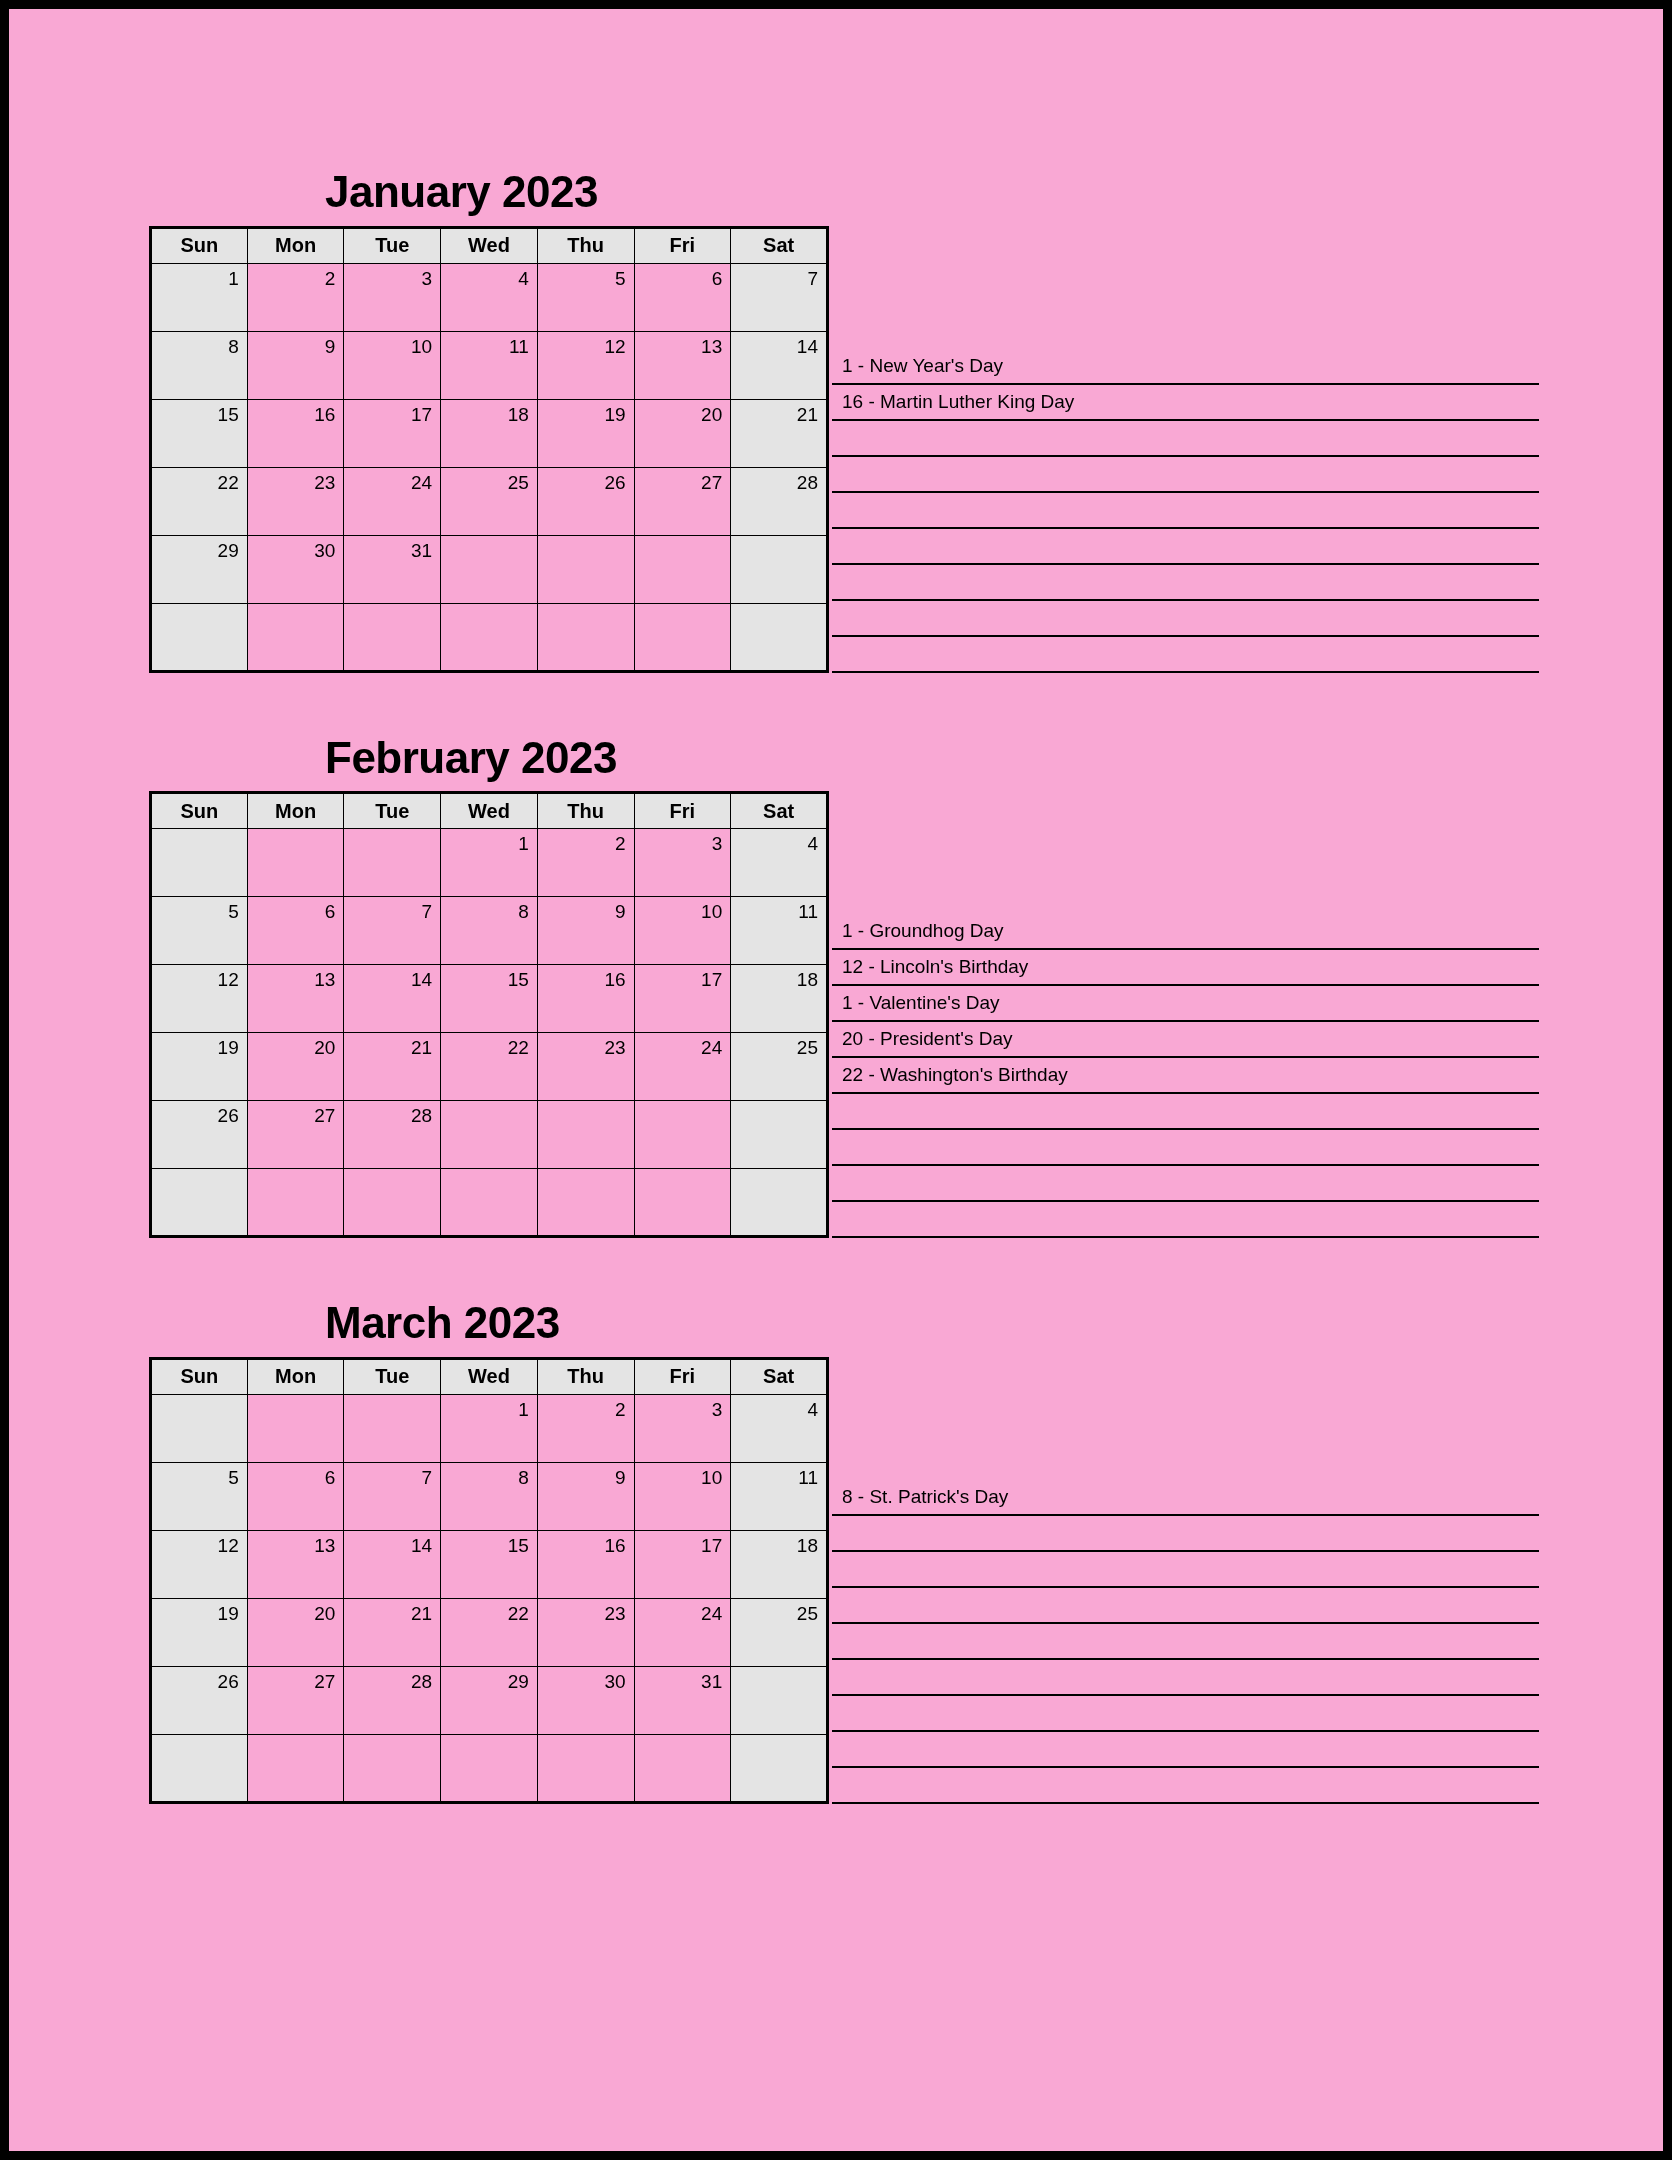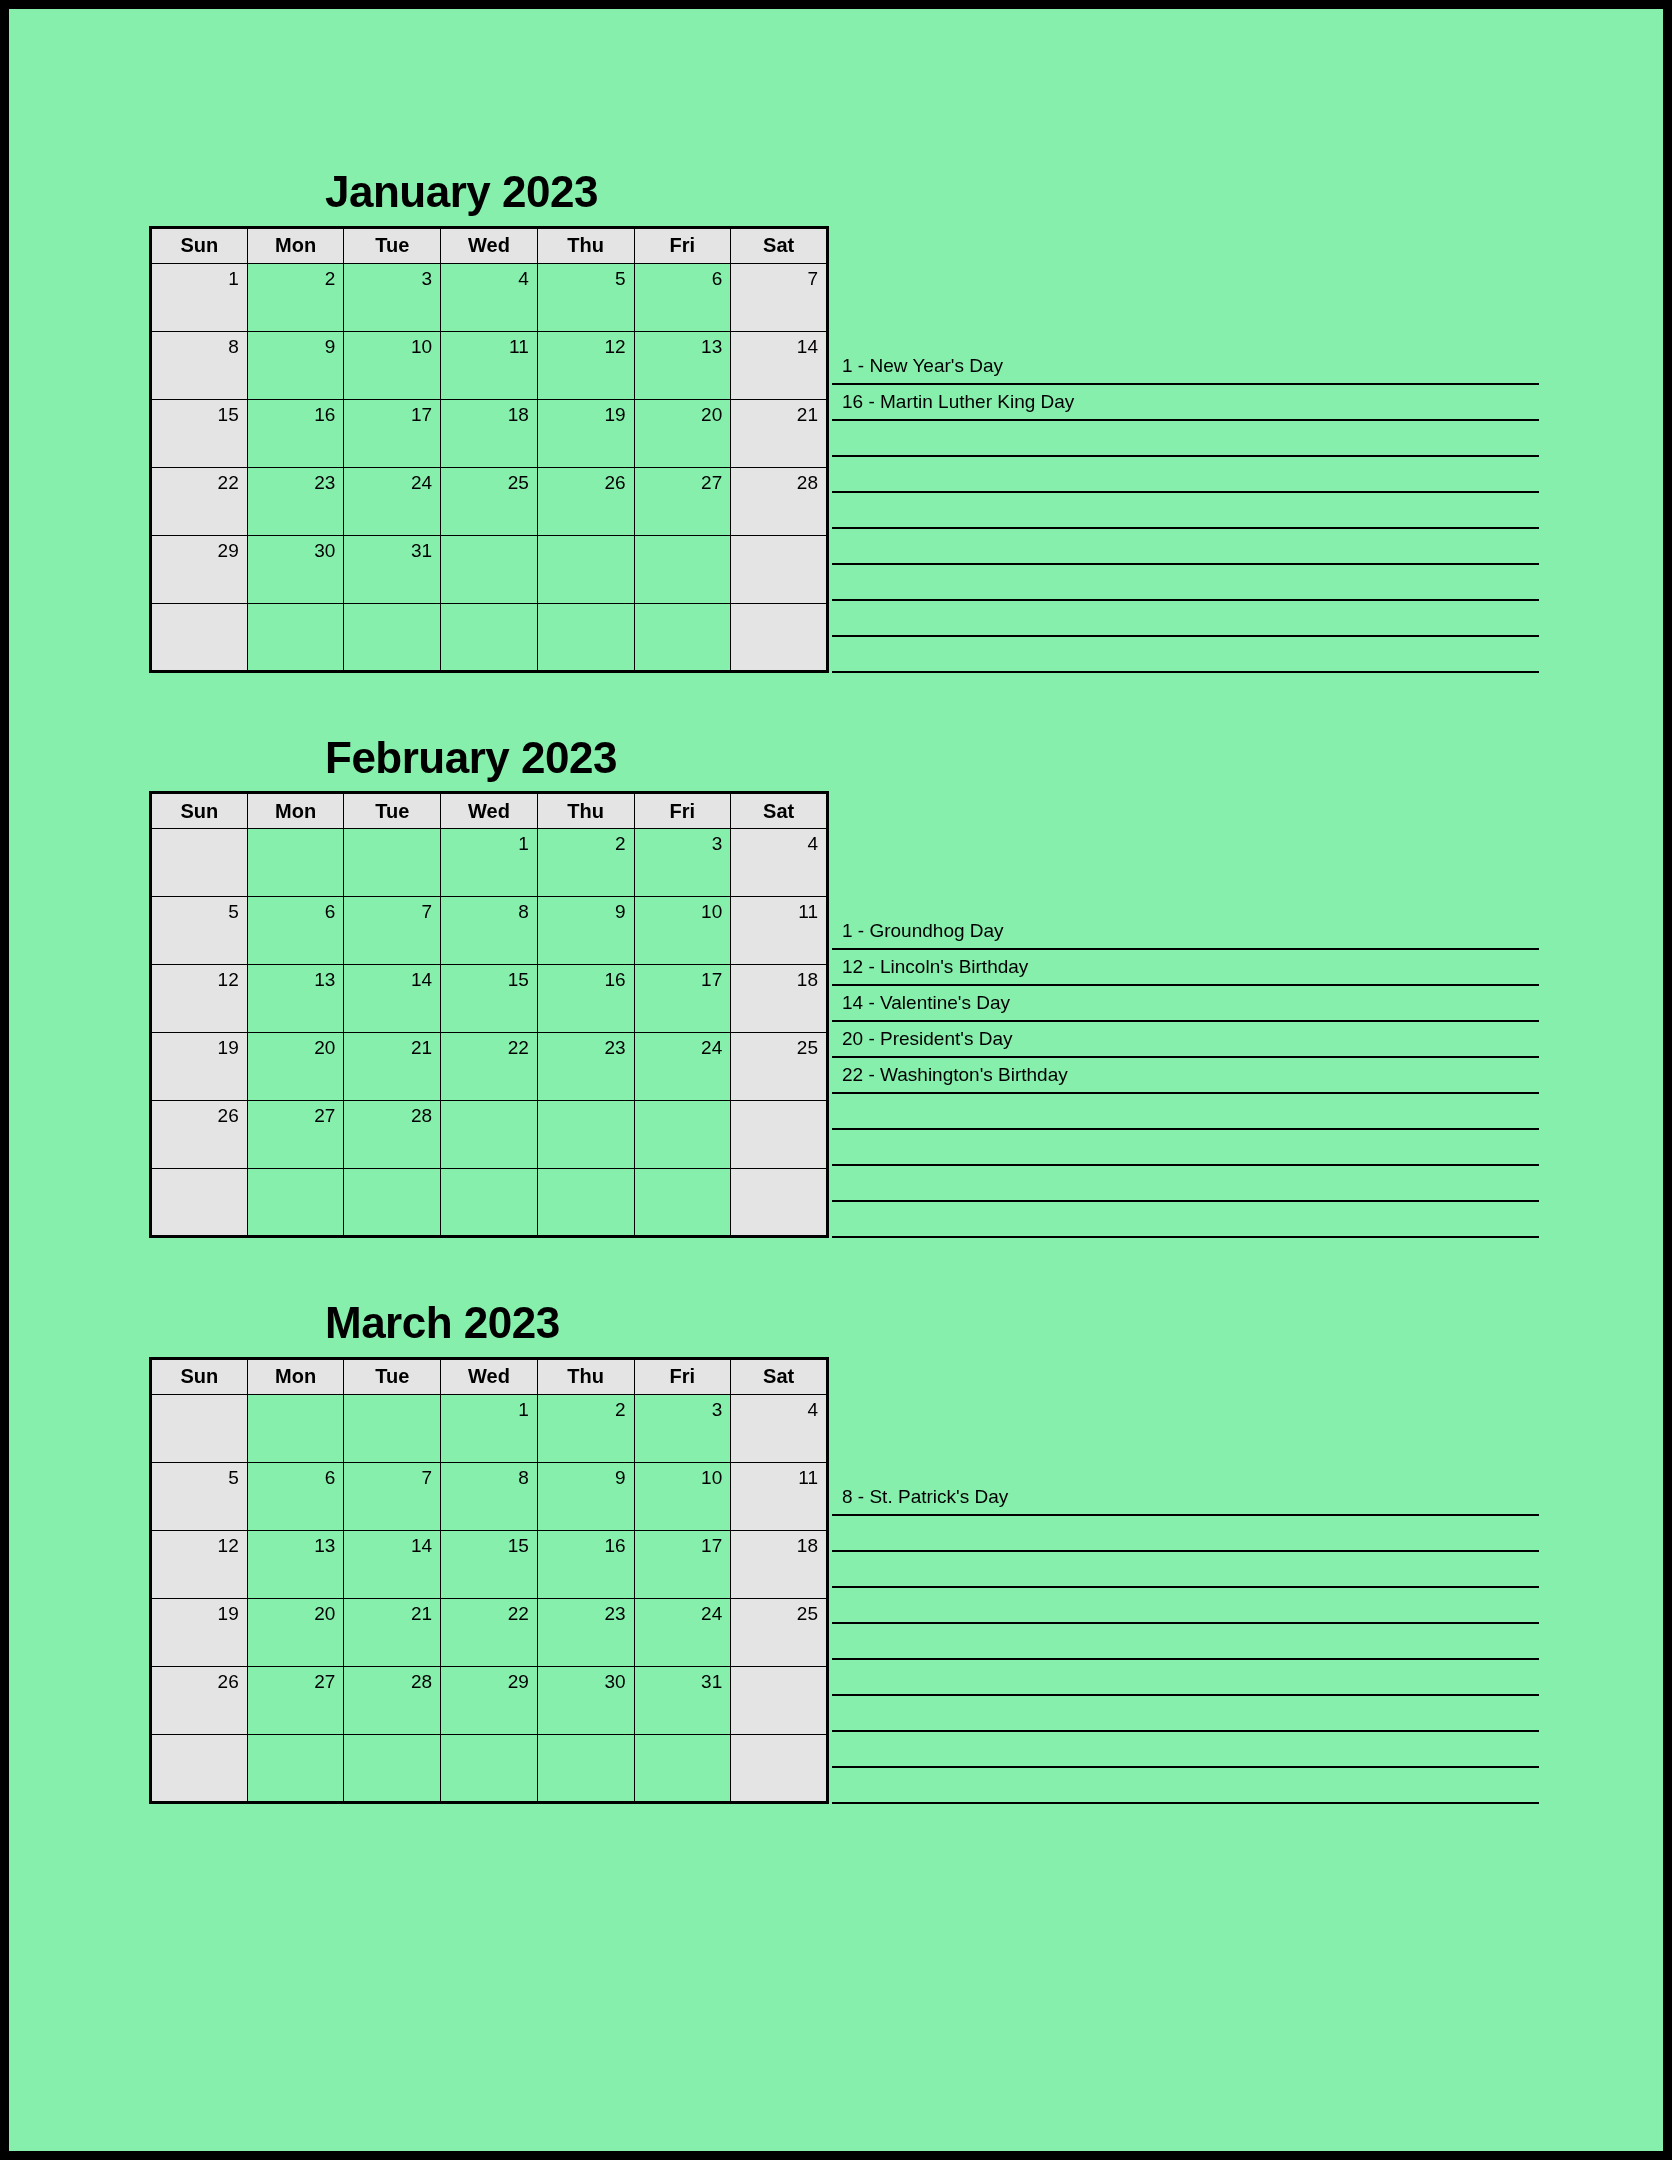--- a/index.html
+++ b/index.html
@@ -13,21 +13,21 @@
     font-family: "Liberation Sans", sans-serif;
     color: #000000;
     overflow: hidden;
   }
   .page {
     position: relative;
     width: 1672px;
     height: 2160px;
     box-sizing: border-box;
     border: 9px solid #000000;
-    background: #86efac;
+    background: #f9a8d4;
   }
   .sheet {
     position: absolute;
     left: 140px;
     top: 160px;
     width: 1390px;
   }
   .month-block {
     margin-bottom: 62px;
   }
@@ -247,21 +247,21 @@
               <td></td>
               <td></td>
               <td></td>
               <td class="weekend"></td>
             </tr>
           </tbody>
         </table>
         <div class="notes">
           <div class="note-line">1 - Groundhog Day</div>
           <div class="note-line">12 - Lincoln's Birthday</div>
-          <div class="note-line">14 - Valentine's Day</div>
+          <div class="note-line">1 - Valentine's Day</div>
           <div class="note-line">20 - President's Day</div>
           <div class="note-line">22 - Washington's Birthday</div>
           <div class="note-line"></div>
           <div class="note-line"></div>
           <div class="note-line"></div>
           <div class="note-line"></div>
         </div>
       </div>
     </div>
 

